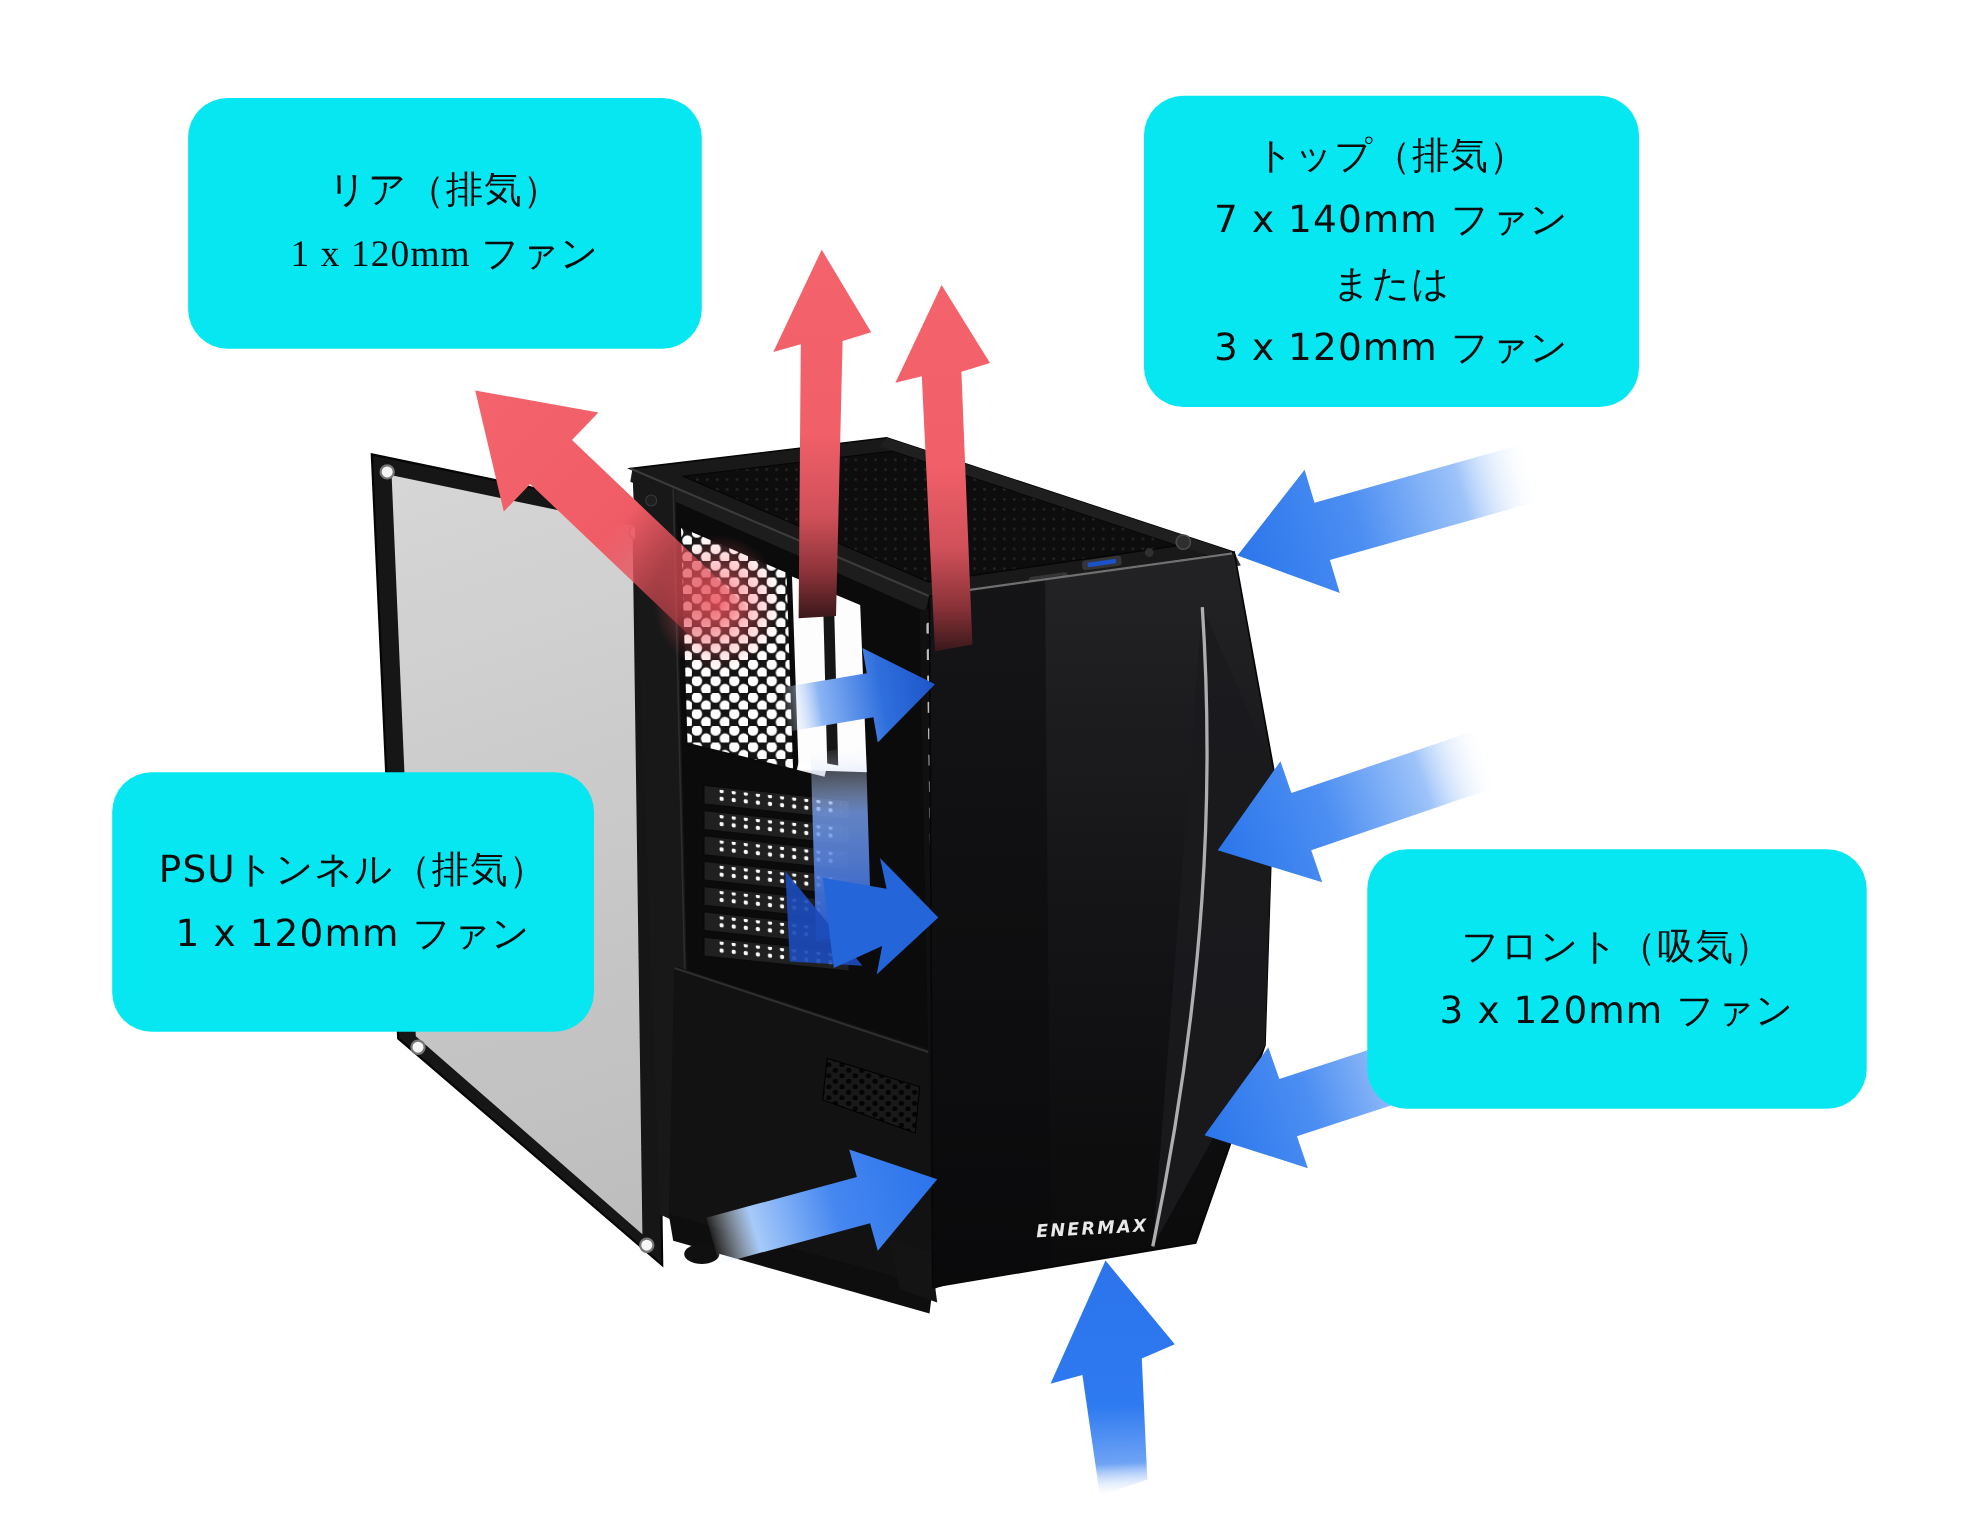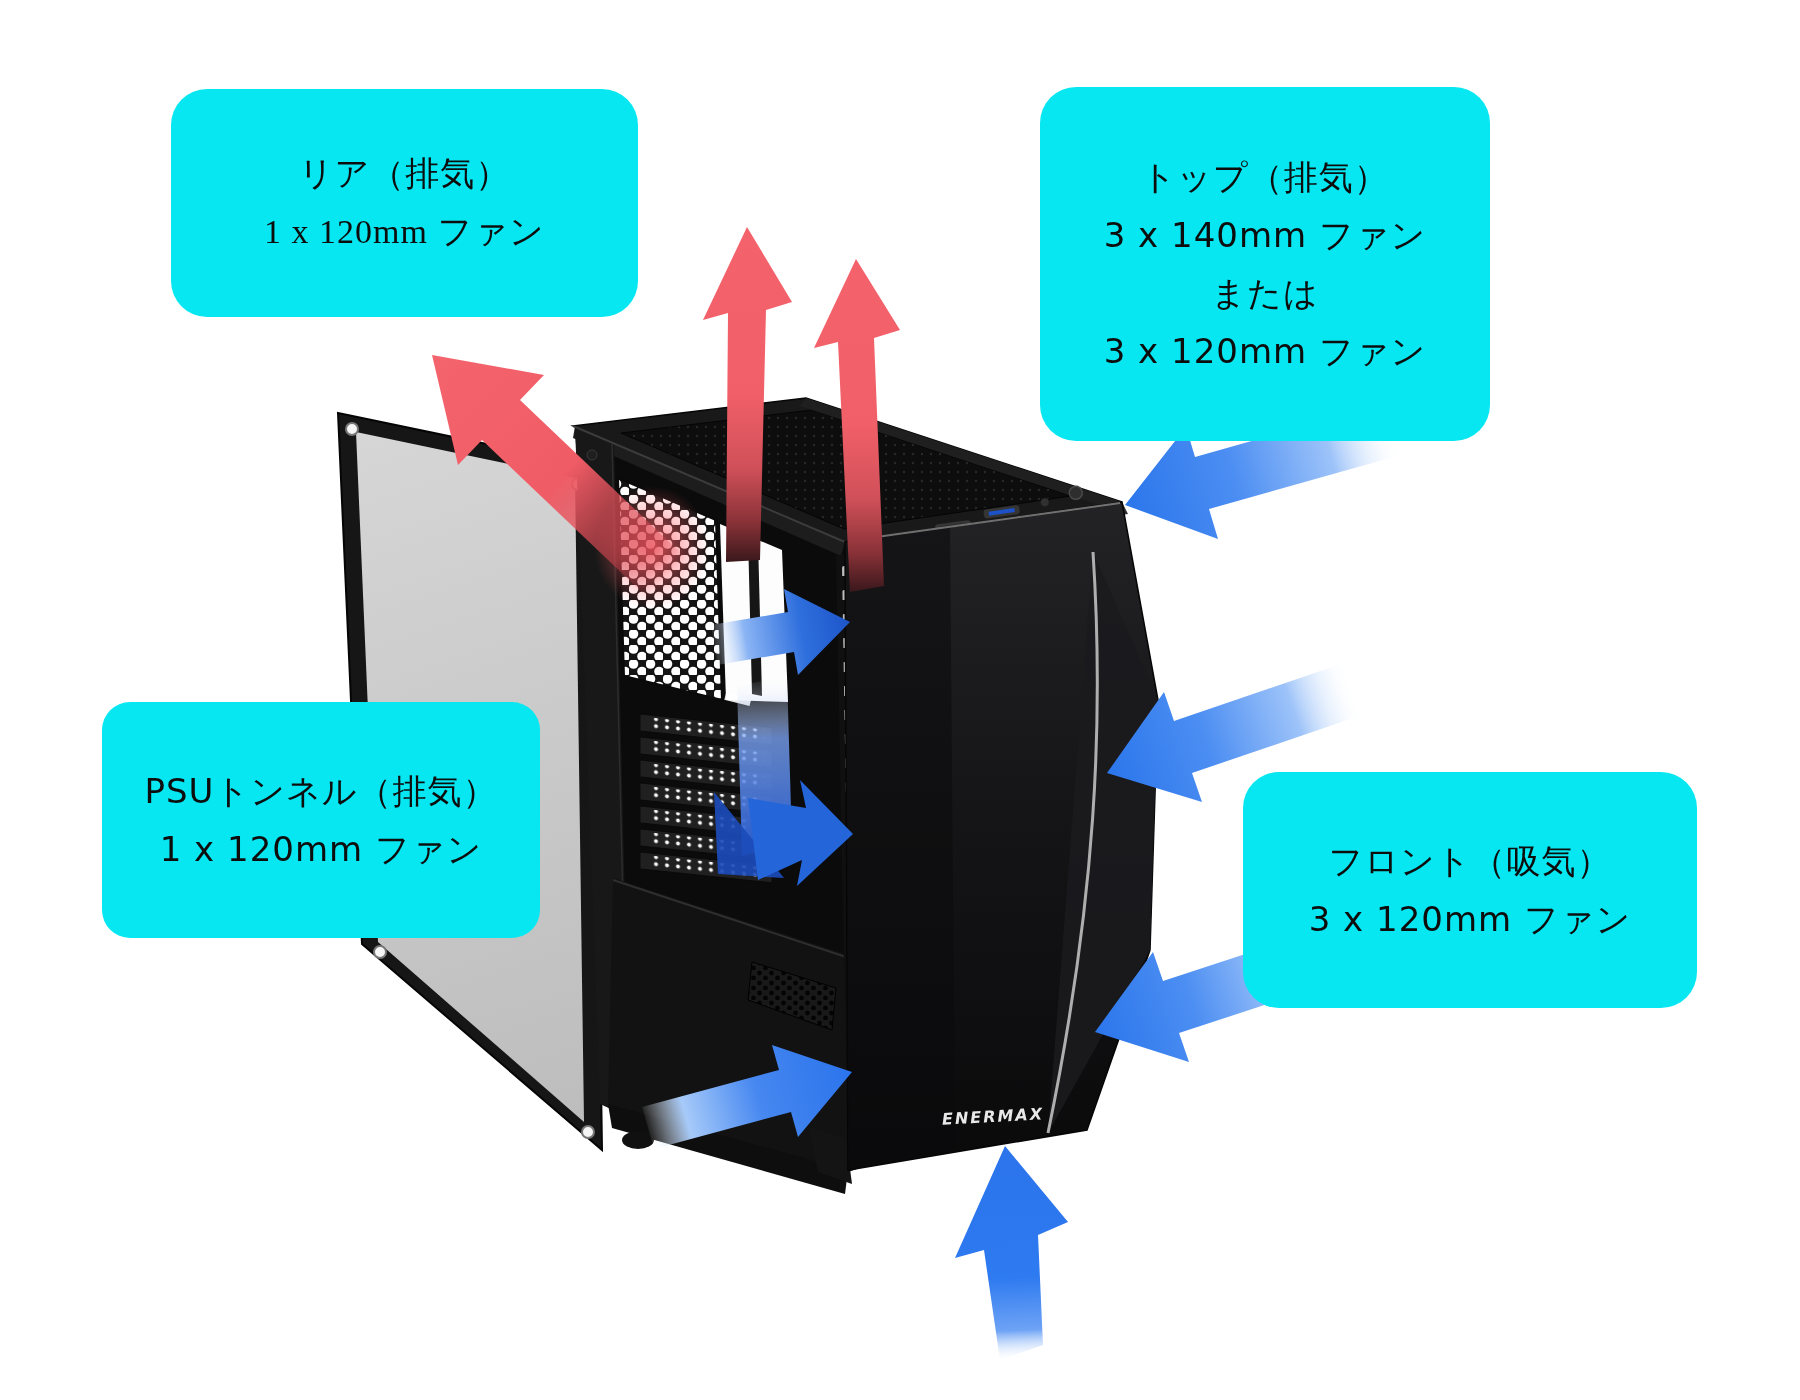--- a/index.html
+++ b/index.html
@@ -6,22 +6,22 @@
   .stage{position:relative;width:1800px;height:1400px;overflow:hidden;
          background:var(--background,#fff);
          font-family:"DejaVu Sans","Liberation Sans",sans-serif;}
   .scene{position:absolute;left:0;top:0;z-index:1;}
   .label{position:absolute;z-index:2;background:var(--label-bg,#07e7f2);
          color:var(--label-text,#0d0d0d);border-radius:36px;
          display:flex;flex-direction:column;justify-content:center;
          text-align:center;font-size:34px;line-height:58px;font-weight:500;
          letter-spacing:1px;}
   #label-rear {left:171px;top:89px;width:467px;height:228px;font-family:Liberation Serif, serif;}
-  #label-top  {left:1040px;top:87px;width:450px;height:354px;}
-  #label-psu  {left:102px;top:702px;width:438px;height:236px;border-radius:28px;}
+  #label-top  {left:1040px;top:87px;width:450px;height:283px;}
+  #label-psu  {left:102px;top:702px;width:438px;height:236px;}
   #label-front{left:1243px;top:772px;width:454px;height:236px;}
   .brandText{font-style:italic;font-weight:bold;letter-spacing:2px;}
 </style>
 </head>
 <body>
 
 <div class="stage">
 
   <svg class="scene" width="1800" height="1400" viewBox="0 0 1800 1400">
     <defs>
@@ -210,21 +210,21 @@
     </g>
   </svg>
 
   <div class="label" id="label-rear">
     <div class="ln">リア（排気）</div>
     <div class="ln">1 x 120mm ファン</div>
   </div>
 
   <div class="label" id="label-top">
     <div class="ln">トップ（排気）</div>
-    <div class="ln">3 x 140mm ファン</div>
+    <div class="ln">7 x 140mm ファン</div>
     <div class="ln">または</div>
     <div class="ln">3 x 120mm ファン</div>
   </div>
 
   <div class="label" id="label-psu">
     <div class="ln">PSUトンネル（排気）</div>
     <div class="ln">1 x 120mm ファン</div>
   </div>
 
   <div class="label" id="label-front">

